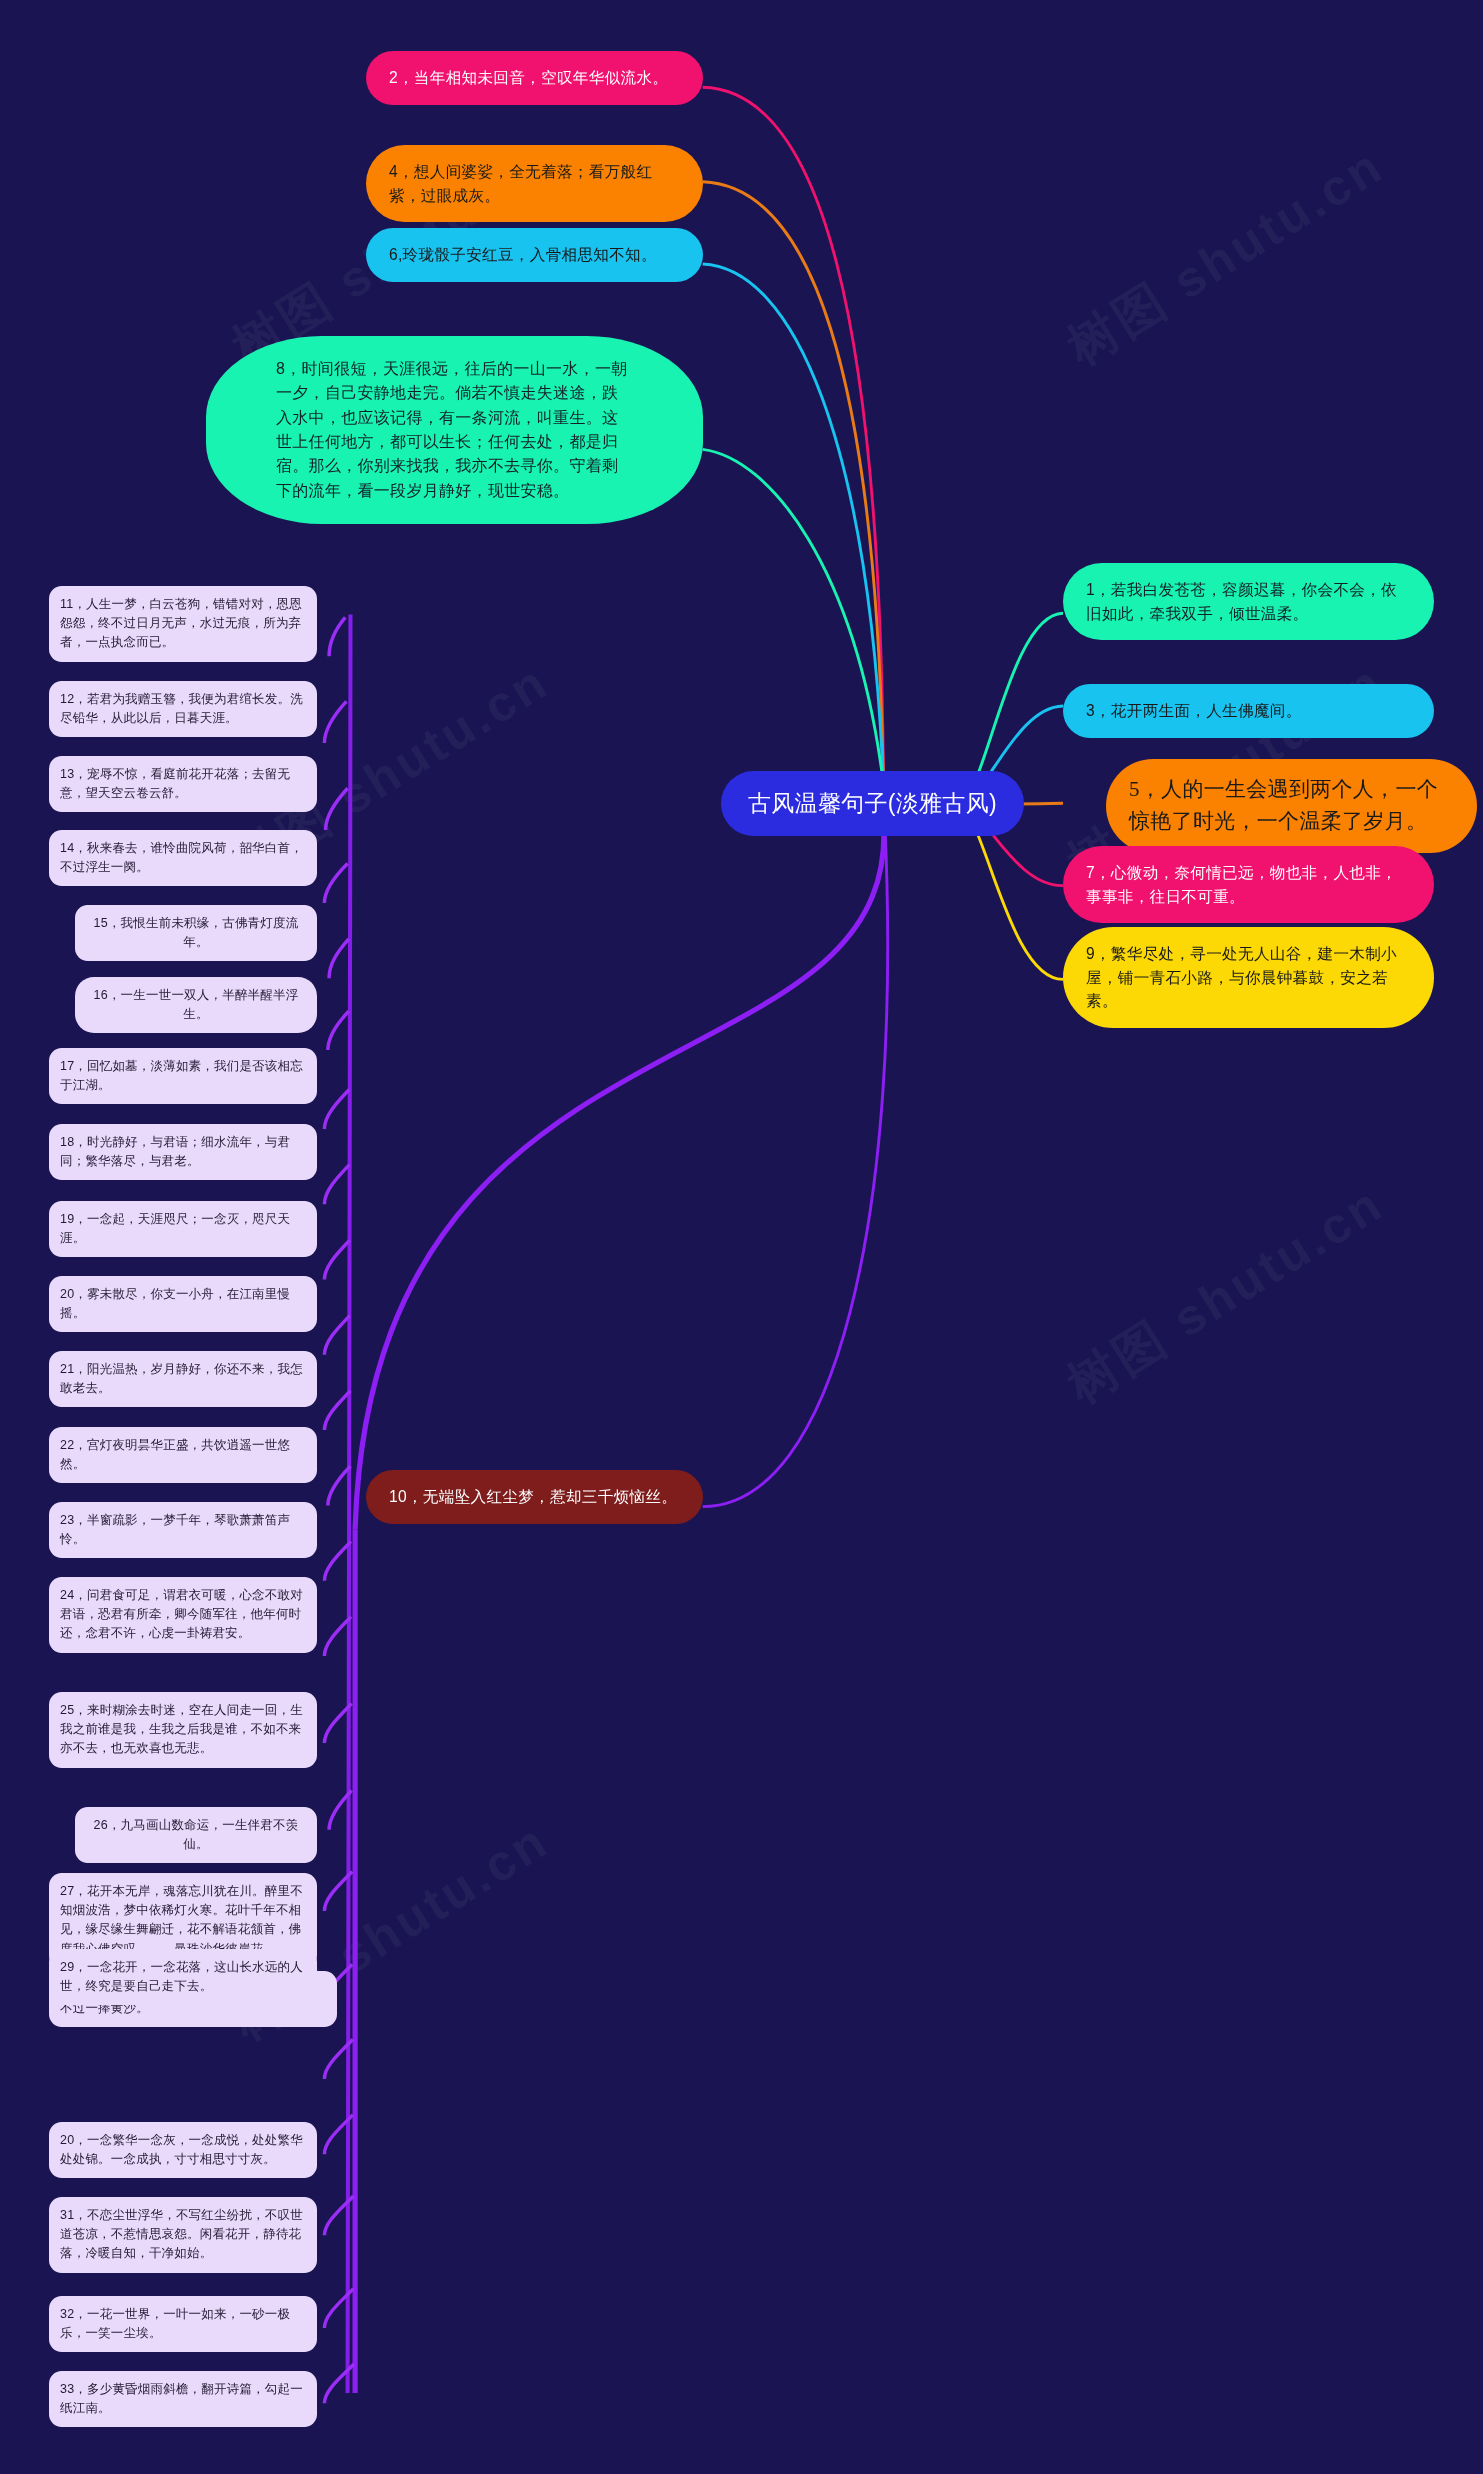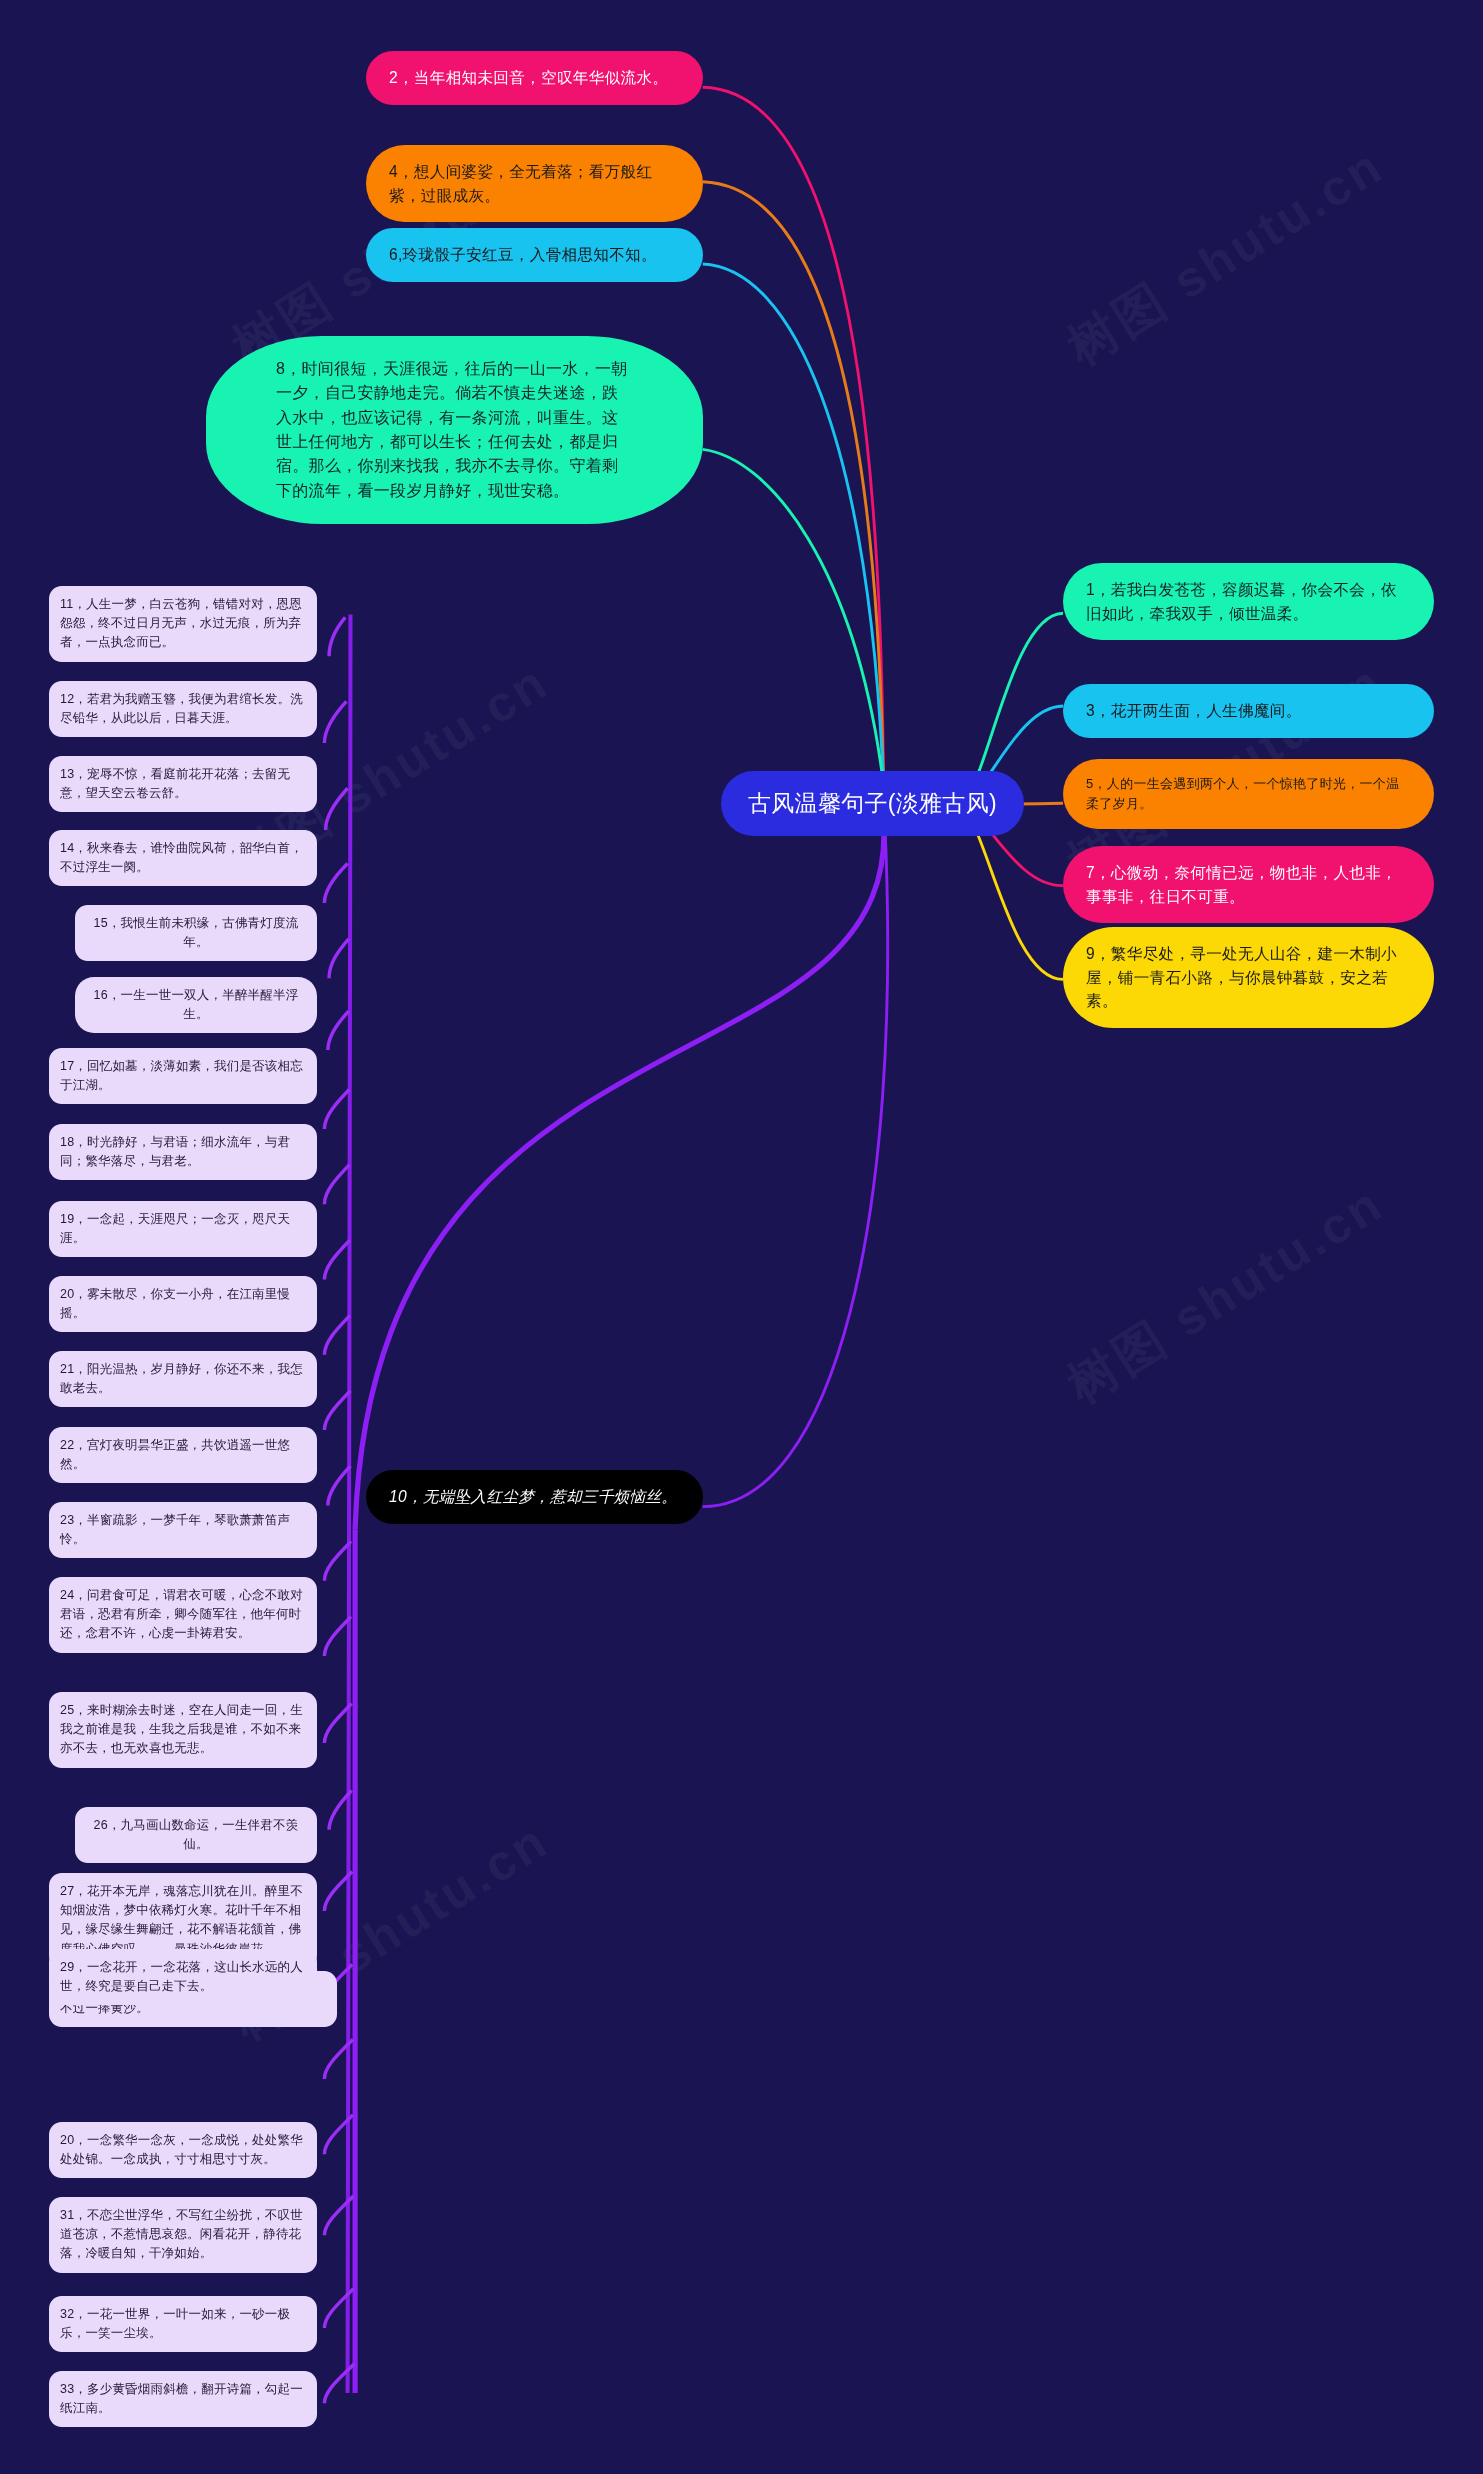--- a/index.html
+++ b/index.html
@@ -28,21 +28,21 @@
     font-size:23px; border-radius:35px;
     padding:15px 27px; white-space:nowrap;
   }
 
   
   .b-pink   { background:#f1116e; color:#ffffff; }
   .b-orange { background:#fa8200; color:#191919; }
   .b-cyan   { background:#18c3f0; color:#191919; }
   .b-green  { background:#19f3b2; color:#13202a; }
   .b-yellow { background:#fcd905; color:#191919; }
-  .b-purple { background:#000000; color:#ffffff;font-style:italic; }
+  .b-purple { background:#7f1d1d; color:#ffffff; }
 
   .b-green-big {
     background:#19f3b2; color:#13202a;
     border-radius:116px/81px;
   }
 
   
   .card {
     position:absolute;
     background:#e9d9fb; color:#241a33;
@@ -144,21 +144,21 @@
   </div>
 
   <div class="node b-green" style="left:1063px; top:563px; width:371px; font-size:15.6px;">
     <span class="txt">1，若我白发苍苍，容颜迟暮，你会不会，依旧如此，牵我双手，倾世温柔。</span>
   </div>
 
   <div class="node b-cyan" style="left:1063px; top:684px; width:371px; font-size:15.6px;">
     <span class="txt">3，花开两生面，人生佛魔间。</span>
   </div>
 
-  <div class="node b-orange" style="left:1063px; top:759px; width:371px; font-size:13px;">
+  <div class="node b-orange" style="left:1106px; top:759px; width:371px; font-size:21px;font-family:Liberation Serif, serif;">
     <span class="txt">5，人的一生会遇到两个人，一个惊艳了时光，一个温柔了岁月。</span>
   </div>
 
   <div class="node b-pink" style="left:1063px; top:846px; width:371px; font-size:15.6px;">
     <span class="txt">7，心微动，奈何情已远，物也非，人也非，事事非，往日不可重。</span>
   </div>
 
   <div class="node b-yellow" style="left:1063px; top:927px; width:371px; font-size:15.6px;">
     <span class="txt">9，繁华尽处，寻一处无人山谷，建一木制小屋，铺一青石小路，与你晨钟暮鼓，安之若素。</span>
   </div>

